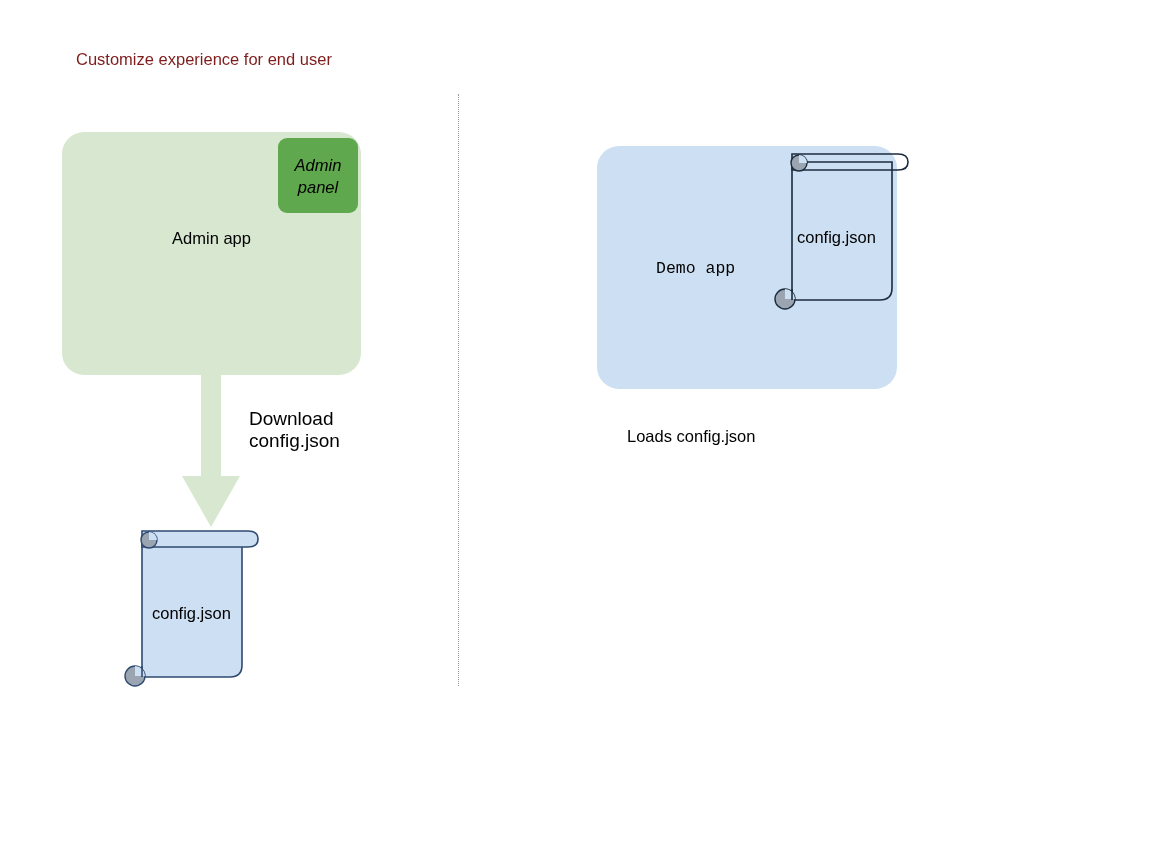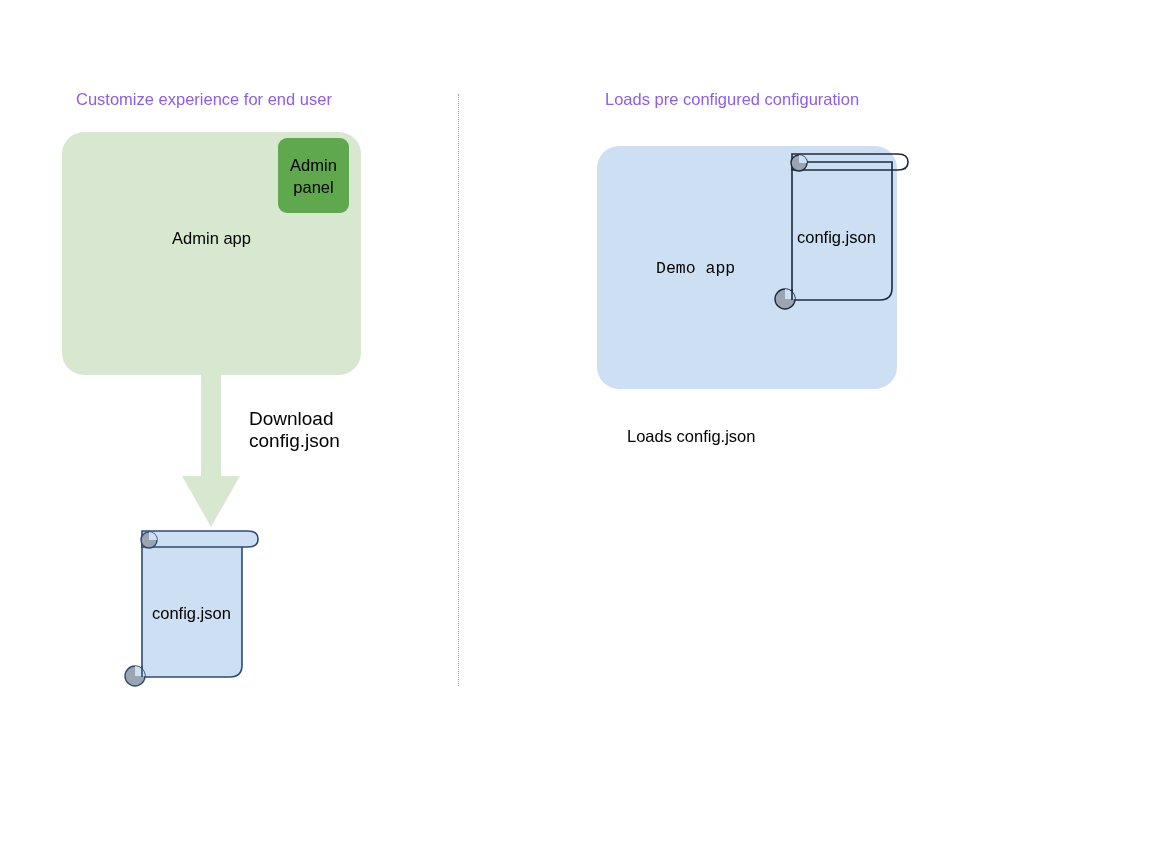--- a/index.html
+++ b/index.html
@@ -19,23 +19,22 @@
   .canvas {
     position: absolute;
     left: 0; top: 0;
     width: 1152px;
     height: 864px;
   }
   .title {
     position: absolute;
     font-size: 16.5px;
     line-height: 22px;
-    color: #8b5cf6;
-    white-space: nowrap;
-    margin-top: 40px;
+    color: #7f1d1d;
+    white-space: nowrap;
   }
   #title-left  { left: 76px;  top: 48px; }
   #title-right { left: 605px; top: 48px; }
 
   
   .admin-app-box {
     position: absolute;
     left: 62px;
     top: 132px;
     width: 299px;
@@ -49,27 +48,28 @@
     top: 229px;
     width: 299px;
     text-align: center;
     font-size: 16.5px;
     color: #000;
   }
   .admin-panel-box {
     position: absolute;
     left: 278px;
     top: 138px;
-    width: 71px;
+    width: 80px;
     height: 75px;
     background: #5fa84e;
     border-radius: 9px;
     display: flex;
     align-items: center;
     justify-content: center;
+    font-style: italic;
   }
   .admin-panel-label {
     font-size: 16.5px;
     line-height: 22px;
     color: #000;
     text-align: center;
     white-space: pre-line;
   }
 
   
@@ -141,21 +141,20 @@
     border-left: 1px dotted #9a9a9a;
   }
 </style>
 </head>
 <body>
 
 <div class="canvas">
 
   <div class="title" id="title-left">Customize experience for end user</div>
 
-  <div class="title" id="title-right">Loads pre configured configuration</div>
 
   <div class="divider"></div>
 
   <div class="admin-app-box"></div>
 
   <div class="admin-app-label">Admin app</div>
 
   <div class="admin-panel-box">
     <span class="admin-panel-label">Admin
 panel</span>

